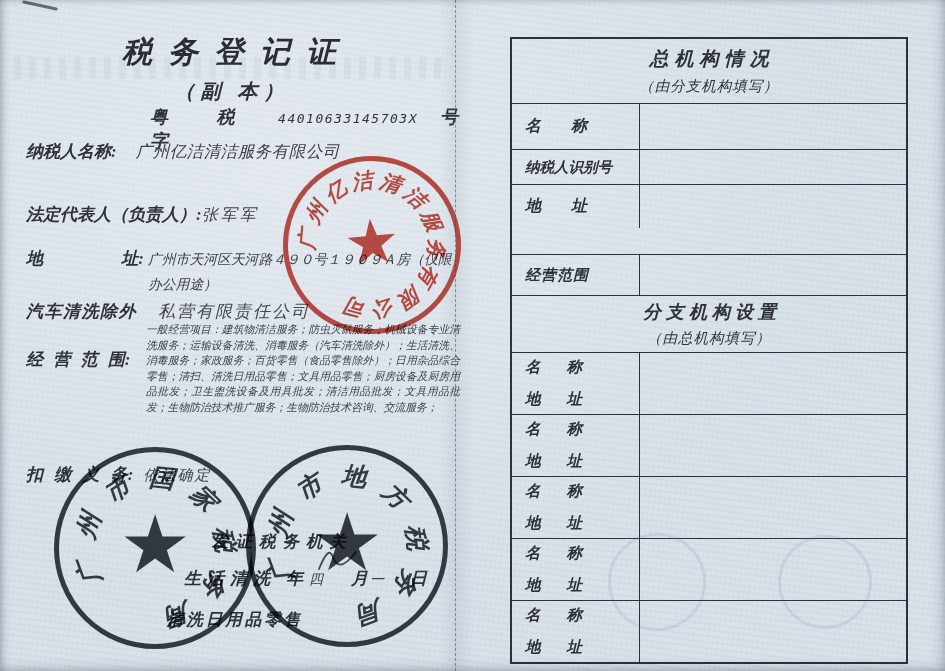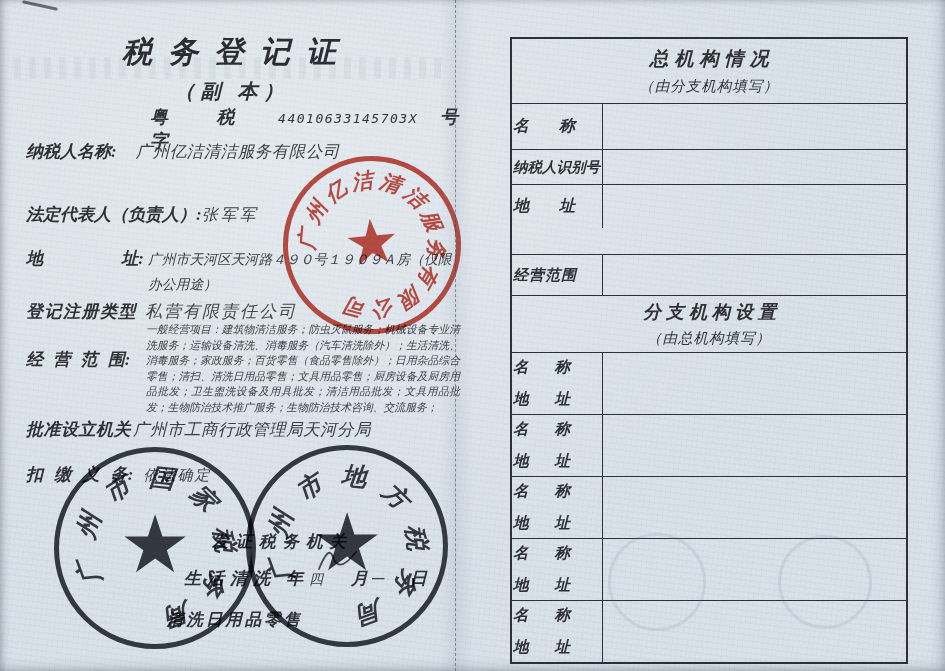--- a/index.html
+++ b/index.html
@@ -68,22 +68,22 @@
   .check{position:absolute;left:316px;top:544px;opacity:.85;}
 
   
   .tbl{position:absolute;left:52px;top:37px;width:394px;border:2px solid #2c313b;
     background:rgba(255,255,255,.02);}
   .trow{display:flex;border-top:1.6px solid #2c313b;}
   .trow.first{border-top:none;}
   .thead{flex-direction:column;align-items:center;justify-content:center;}
   .thead .t1{font-size:19px;font-weight:700;letter-spacing:6px;text-indent:6px;text-align:right;}
   .thead .t2{font-size:14.5px;letter-spacing:1px;margin-top:5px;}
-  .cl{width:91px;border-right:1.6px solid #2c313b;display:flex;align-items:center;
-    padding-left:1px;box-sizing:border-box;font-size:16px;font-weight:600;text-align:center;}
+  .cl{width:128px;border-right:1.6px solid #2c313b;display:flex;align-items:center;
+    padding-left:13px;box-sizing:border-box;font-size:16px;font-weight:600;text-align:center;}
   .cv{flex:1;}
   .ws{word-spacing:26px;}
   .h-hdr{height:64px;}.h-r1{height:45px;}.h-r2{height:34px;}.h-r3{height:43px;}.h-r4{height:40px;margin-top:26px;}
   .h-bhdr{height:56px;}.h-blk{height:61px;}
   .cl.small{font-size:14.5px;font-weight:600;letter-spacing:0;}
   .cl.col{flex-direction:column;align-items:flex-start;justify-content:center;gap:11px;font-size:15.5px;}
   .wm{position:absolute;border:3px solid rgba(100,118,140,.13);border-radius:50%;}
 </style>
 </head>
 <body>
@@ -112,31 +112,27 @@
 
   <div class="abs frow" style="left:26px;top:247px;align-items:flex-start;">
     <span class="flabel lbl-split">
       <span>地</span>
       <span>址:</span>
     </span>
     <span class="addr-val" style="margin-left:4px;">广州市天河区天河路４９０号１９０９Ａ房（仅限办公用途）</span>
   </div>
 
   <div class="abs frow" style="left:26px;top:300px;">
-    <span class="flabel" style="letter-spacing:1.5px;">登记注册类型</span>
-    <span class="fvalue" style="margin-left:8px;font-size:17px;letter-spacing:2px;color:#45474f;">私营有限责任公司</span>
+    <span class="flabel" style="letter-spacing:1.5px;">汽车清洗除外</span>
+    <span class="fvalue" style="margin-left:21px;font-size:17px;letter-spacing:2px;color:#45474f;">私营有限责任公司</span>
   </div>
 
   <div class="abs flabel" style="left:26px;top:348px;word-spacing:6px;">经 营 范 围:</div>
   <div class="abs scope-val" style="left:146px;top:322px;">一般经营项目：建筑物清洁服务；防虫灭鼠服务；机械设备专业清洗服务；运输设备清洗、消毒服务（汽车清洗除外）；生活清洗、消毒服务；家政服务；百货零售（食品零售除外）；日用杂品综合零售；清扫、清洗日用品零售；文具用品零售；厨房设备及厨房用品批发；卫生盥洗设备及用具批发；清洁用品批发；文具用品批发；生物防治技术推广服务；生物防治技术咨询、交流服务；</div>
 
-  <div class="abs frow" style="left:26px;top:418px;">
-    <span class="flabel" style="letter-spacing:.5px;">批准设立机关</span>
-    <span class="fvalue" style="margin-left:2px;">广州市工商行政管理局天河分局</span>
-  </div>
 
   <div class="abs frow" style="left:26px;top:463px;">
     <span class="flabel" style="word-spacing:7px;">扣 缴 义 务:</span>
     <span class="fvalue" style="margin-left:10px;font-size:15px;letter-spacing:2px;">依法确定</span>
   </div>
 
   <div class="abs issuer">发证税务机关</div>
 
   <div class="abs dateline">
     <span class="yr">生活清洗</span>

